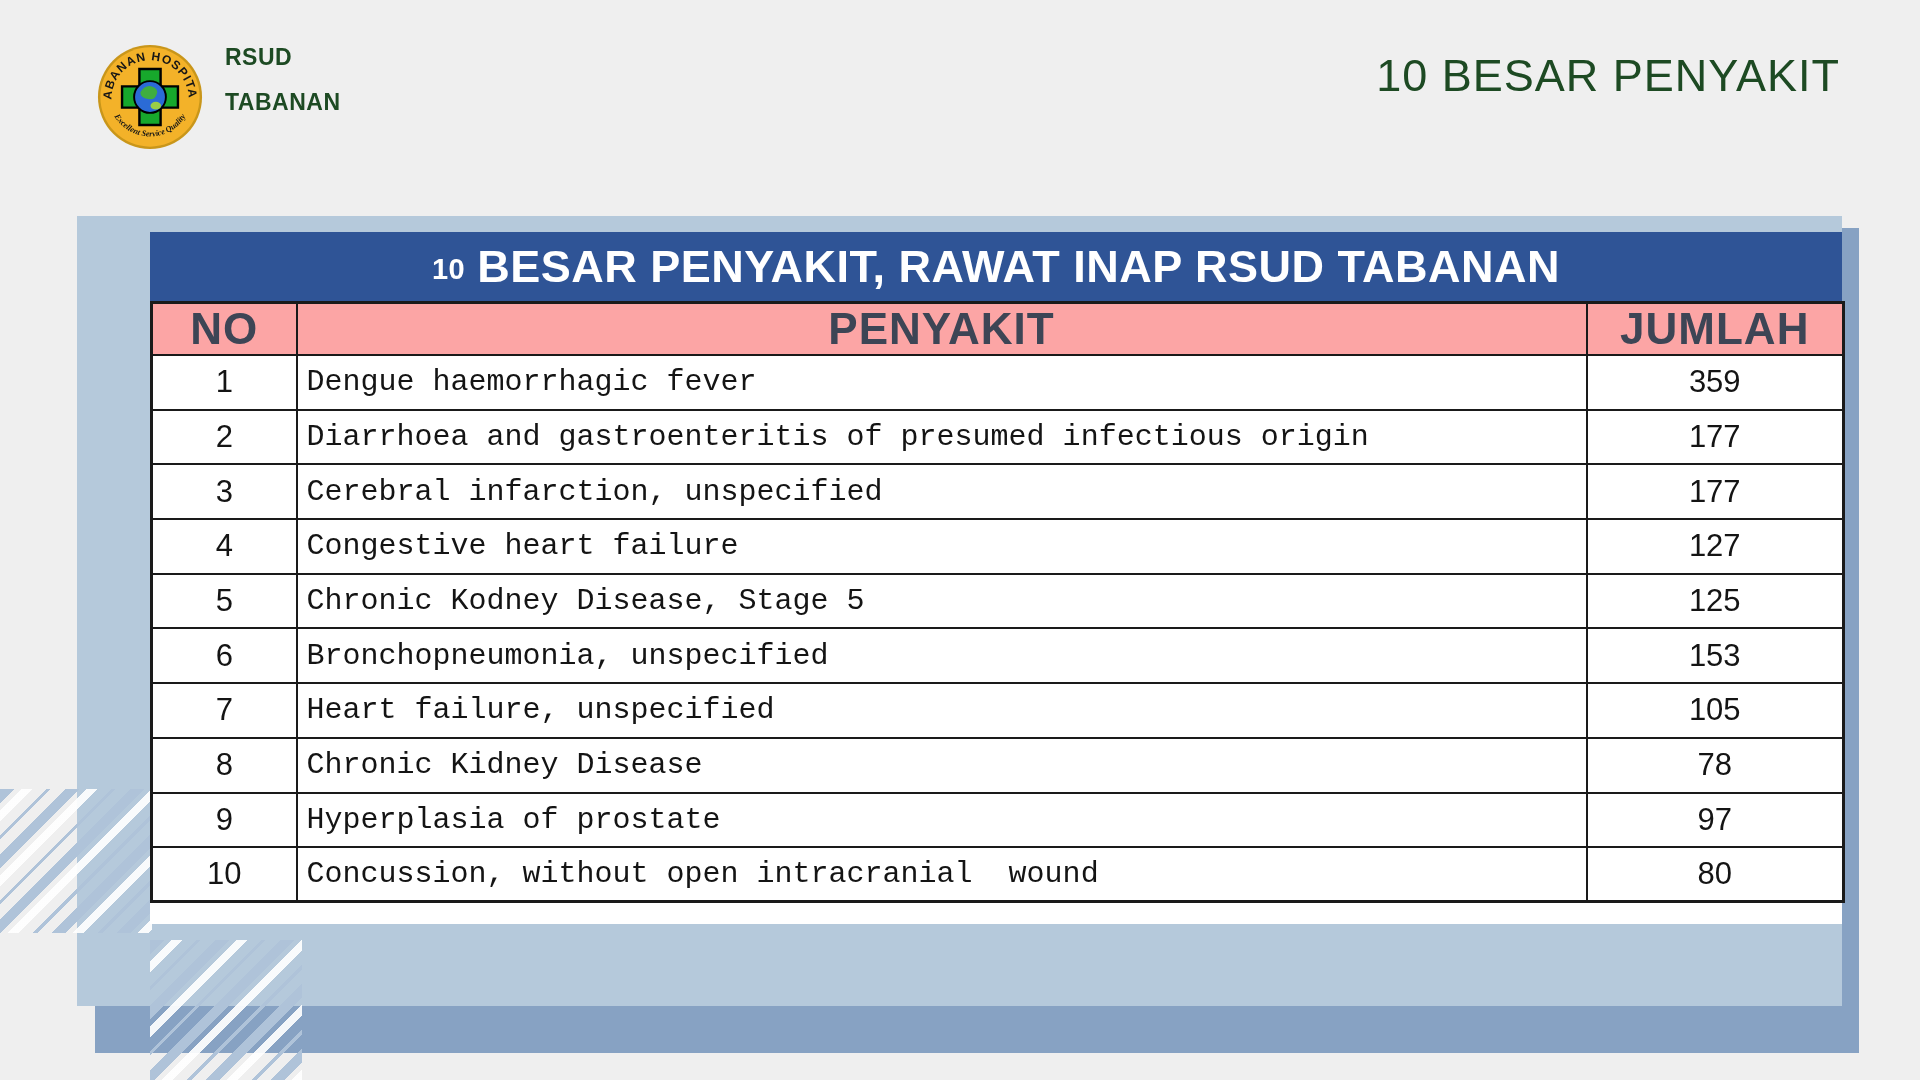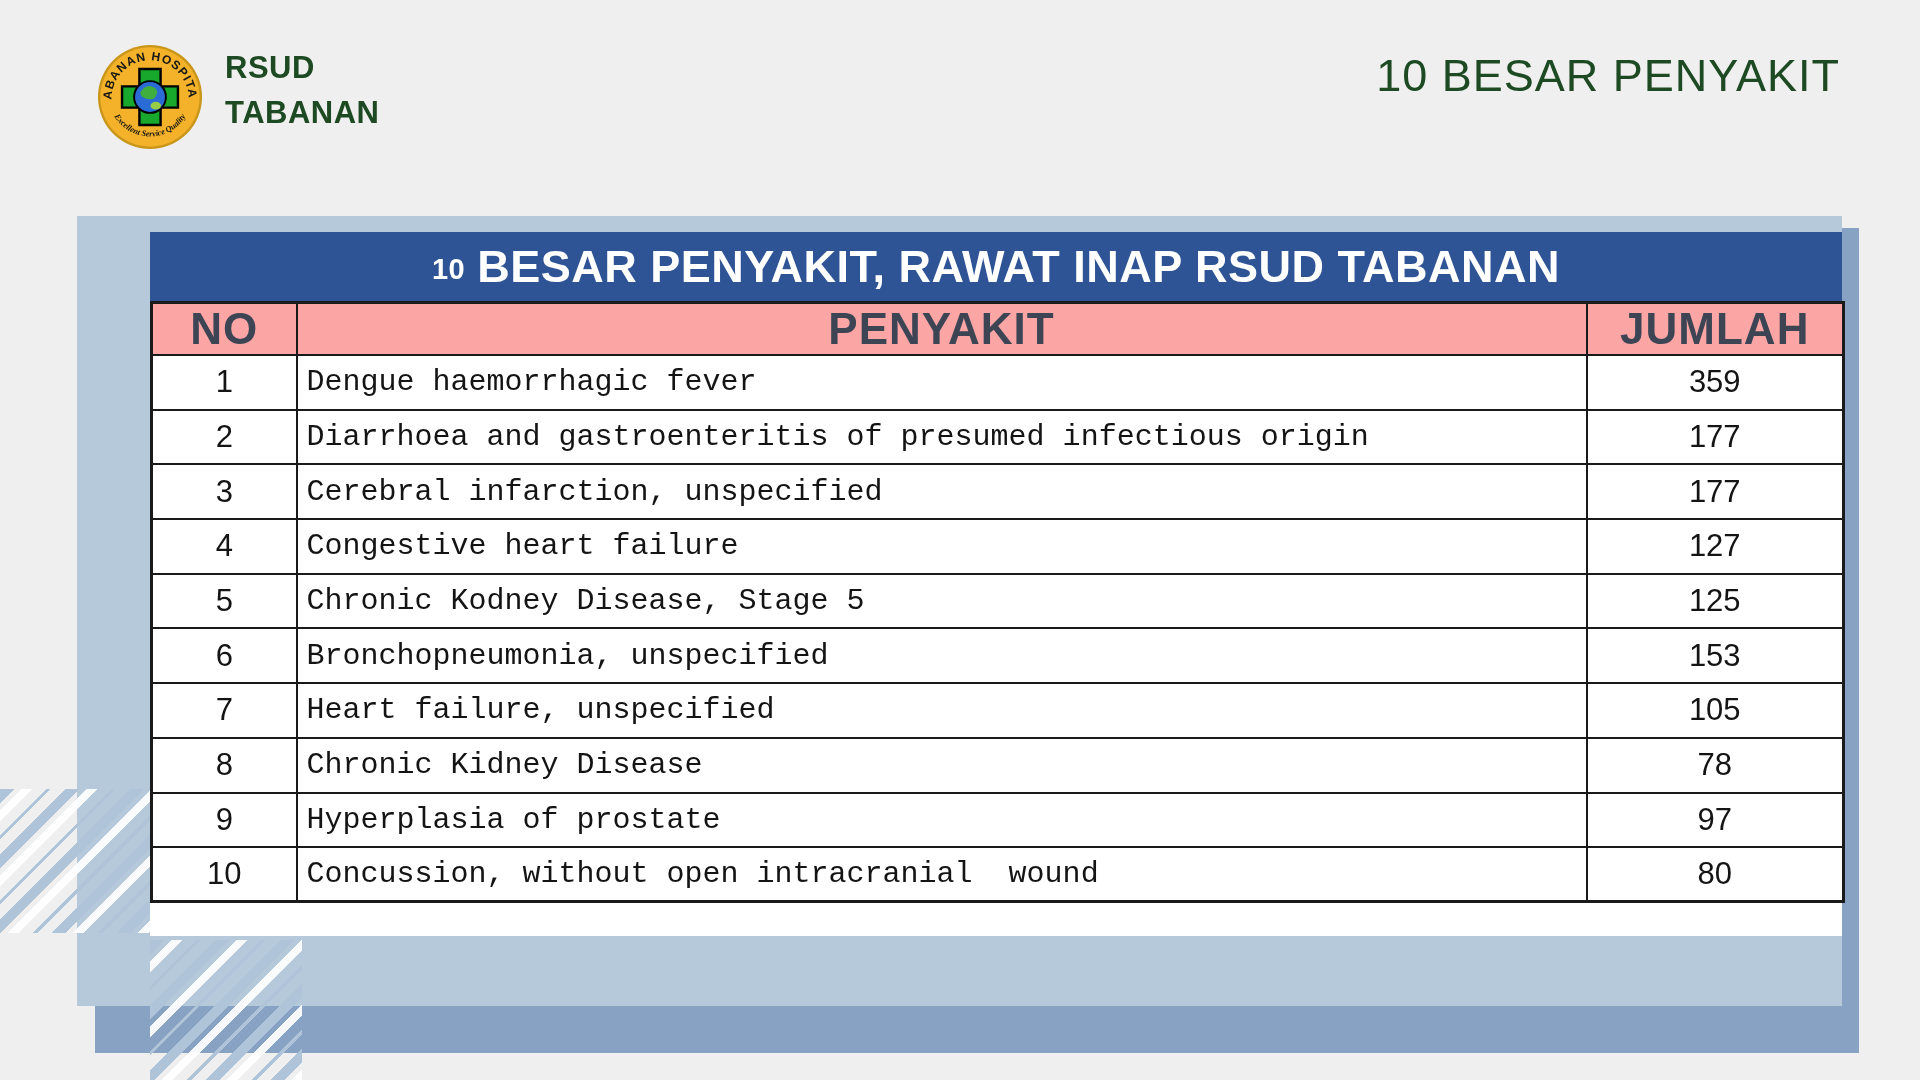--- a/index.html
+++ b/index.html
@@ -31,34 +31,34 @@
       transparent 23px, transparent 33px,
       #AFC3D9 33px, #AFC3D9 36px,
       transparent 36px, transparent 46px);
   }
   .stripes-left   { left: 0px;   top: 789px; width: 152px; height: 144px; }
   .stripes-bottom { left: 150px; top: 940px; width: 152px; height: 140px; }
 
   
   .logo { position: absolute; left: 97px; top: 44px; z-index: 5; }
   .brand-name {
-    position: absolute; left: 225px; top: 45px; z-index: 5;
-    color: #1D4A23; font-size: 31px; font-weight: bold; line-height: 45px;
+    position: absolute; left: 225px; top: 35px; z-index: 5;
+    color: #1D4A23; font-size: 23px; font-weight: bold; line-height: 45px;
     letter-spacing: 0.5px;
   }
   .slide-heading {
     position: absolute; top: 50px; right: 80px; z-index: 5;
     color: #1D4A23; font-size: 45px; font-weight: normal; letter-spacing: 1px;
     white-space: nowrap;
   }
 
   
   .table-block {
     position: absolute; left: 150px; top: 232px; width: 1692px; z-index: 4;
-    background: #FFFFFF; padding-bottom: 33px;
+    background: #FFFFFF; padding-bottom: 21px;
   }
   .table-title {
     height: 69px; background: #2F5496;
     display: flex; align-items: center; justify-content: center;
     color: #FFFFFF; font-weight: bold; letter-spacing: 0.5px;
     white-space: nowrap;
   }
   .table-title .title-prefix { font-size: 29px; margin-right: 12px; padding-top: 6px; }
   .table-title .title-rest   { font-size: 45px; }
 

